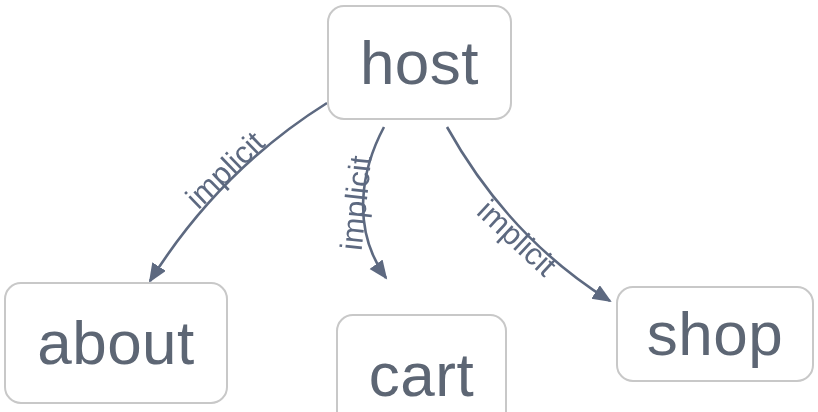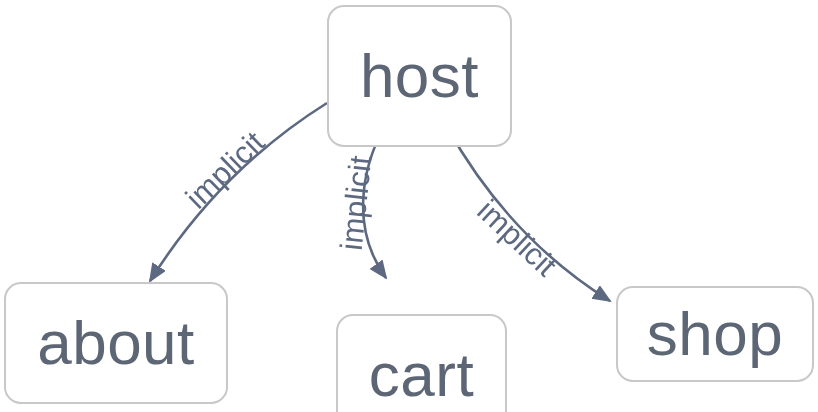--- a/index.html
+++ b/index.html
@@ -58,21 +58,21 @@
     </defs>
     <g>
         <path d="M 327 103 Q 220 170 150 281" class="edge-path" marker-end="url(#arrow)"></path>
         <path d="M 384 127 C 362 168 350 228 386 278" class="edge-path" marker-end="url(#arrow)"></path>
         <path d="M 447 127 Q 509 238 610 301" class="edge-path" marker-end="url(#arrow)"></path>
       </g>
   </svg>
 <div class="edge-label" style="left: 225px; top: 170px; transform: translate(-50%, -50%) rotate(-44deg);">implicit</div>
     <div class="edge-label" style="left: 356px; top: 203px; transform: translate(-50%, -50%) rotate(-84deg);">implicit</div>
     <div class="edge-label" style="left: 517px; top: 238px; transform: translate(-50%, -50%) rotate(43deg);">implicit</div>
-    <div class="node" style="left: 327px; top: 5px; width: 185px; height: 142px;">
+    <div class="node" style="left: 327px; top: 5px; width: 185px; height: 115px;">
       <span>host</span>
     </div>
     <div class="node" style="left: 4px; top: 282px; width: 224px; height: 122px;">
       <span>about</span>
     </div>
     <div class="node" style="left: 336px; top: 286px; width: 171px; height: 122px; margin-top: 28px;">
       <span>cart</span>
     </div>
     <div class="node" style="left: 616px; top: 286px; width: 198px; height: 96px;">
       <span>shop</span>

